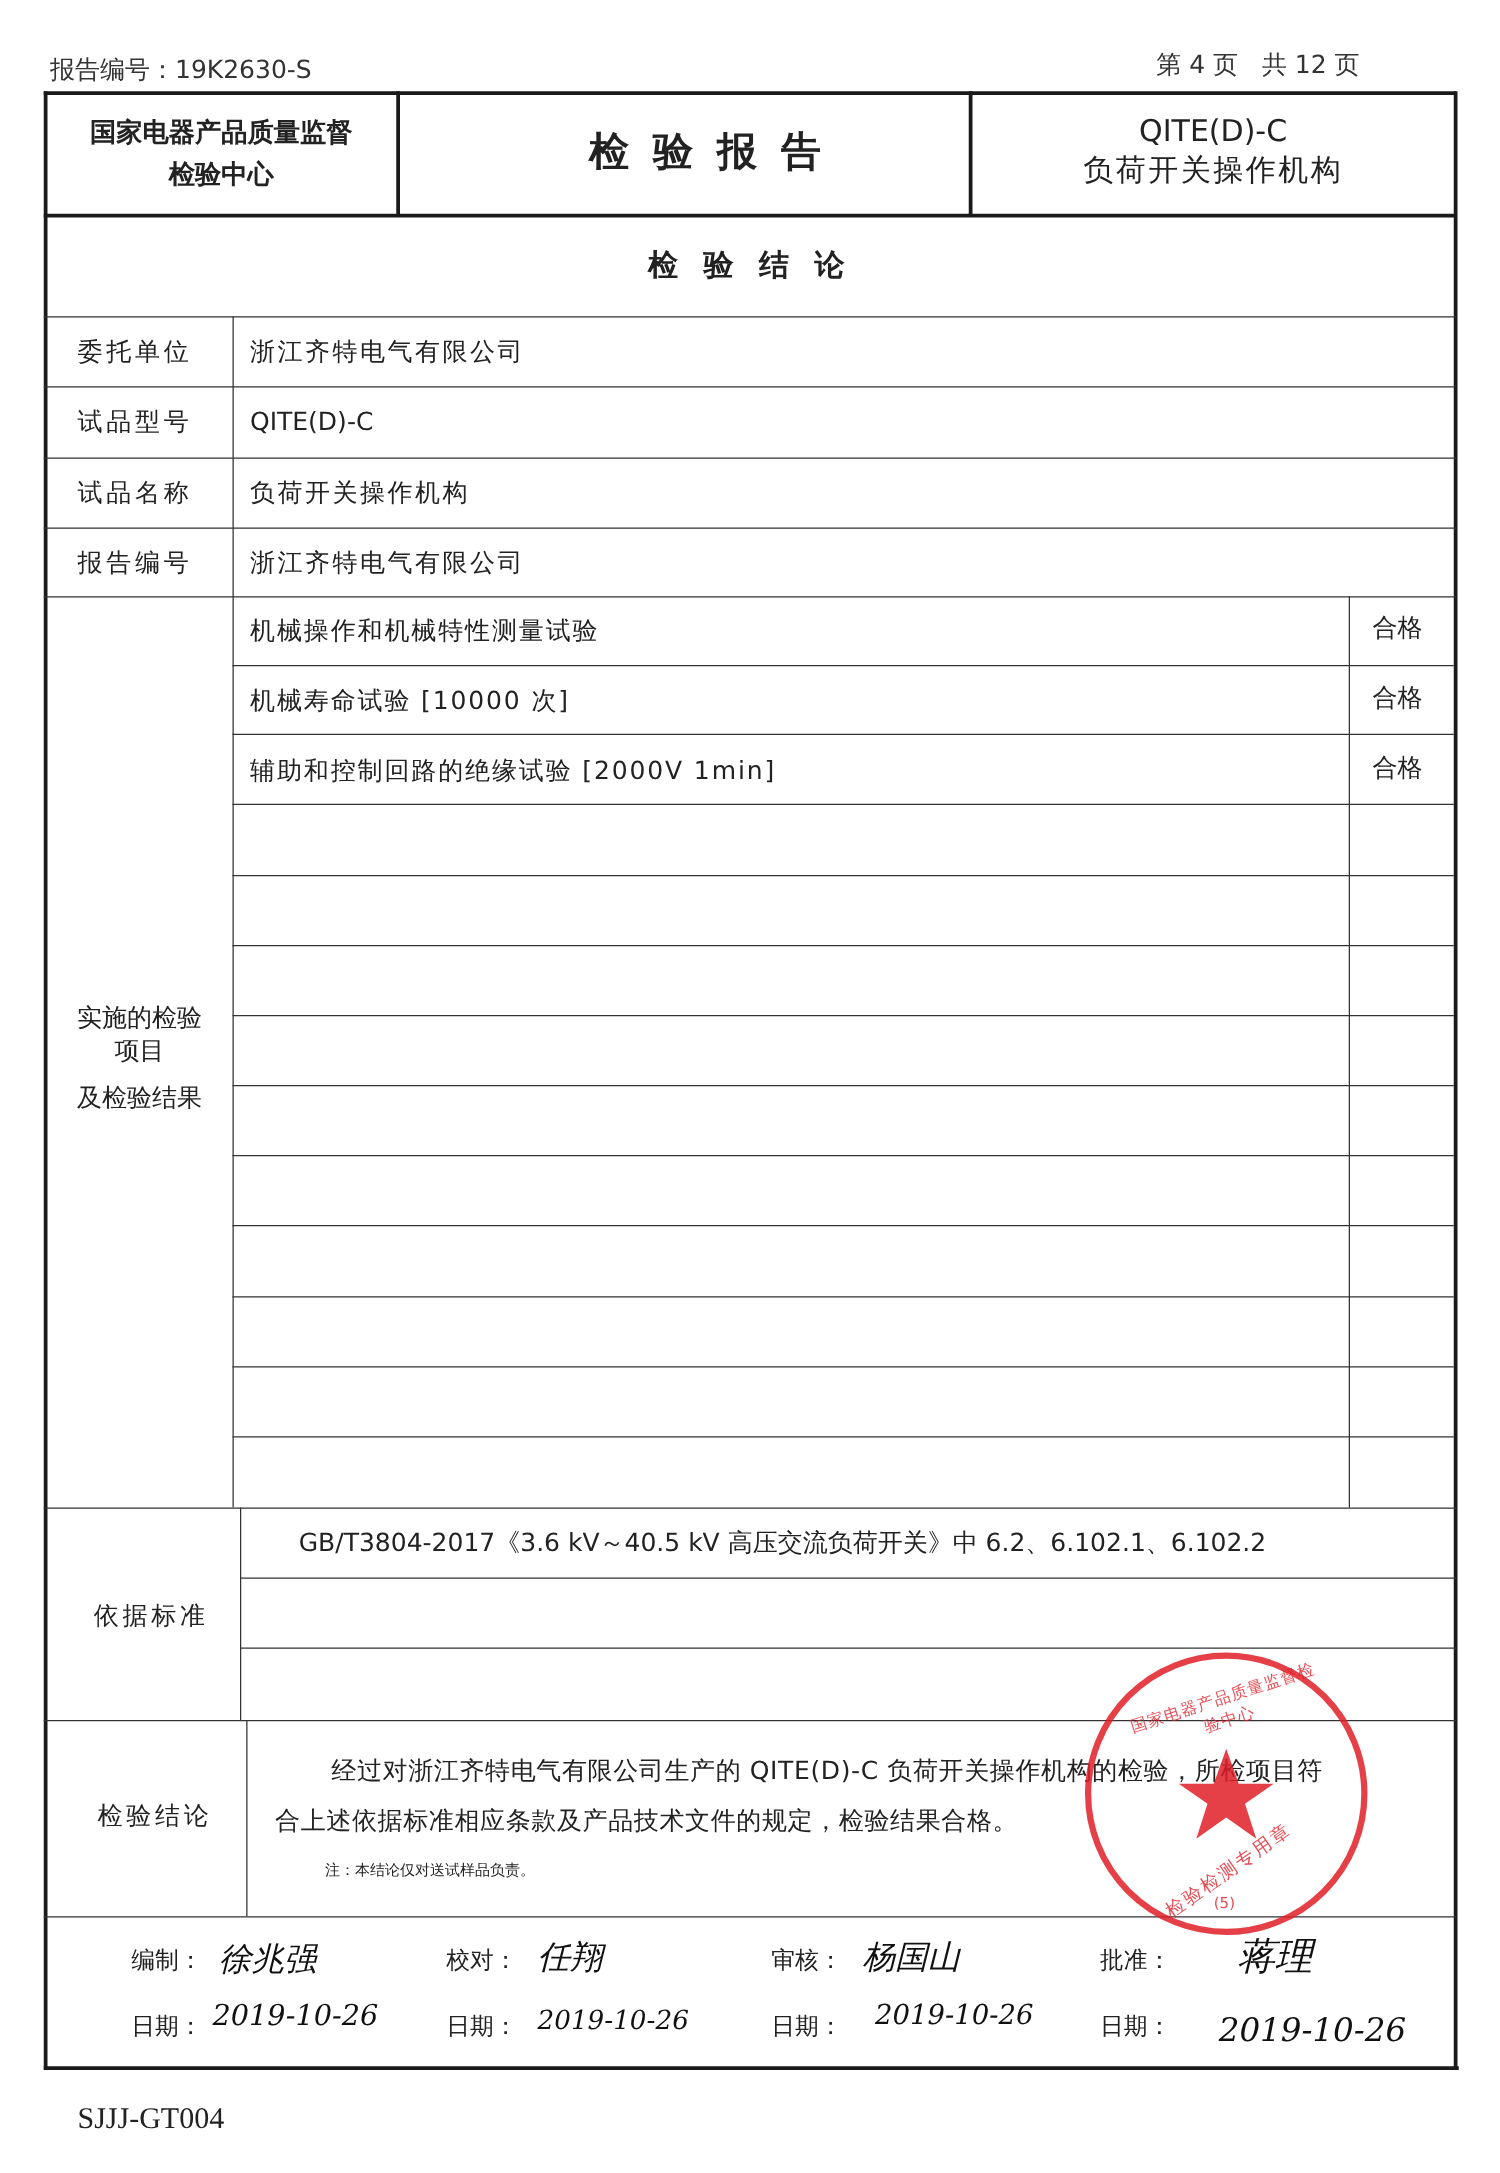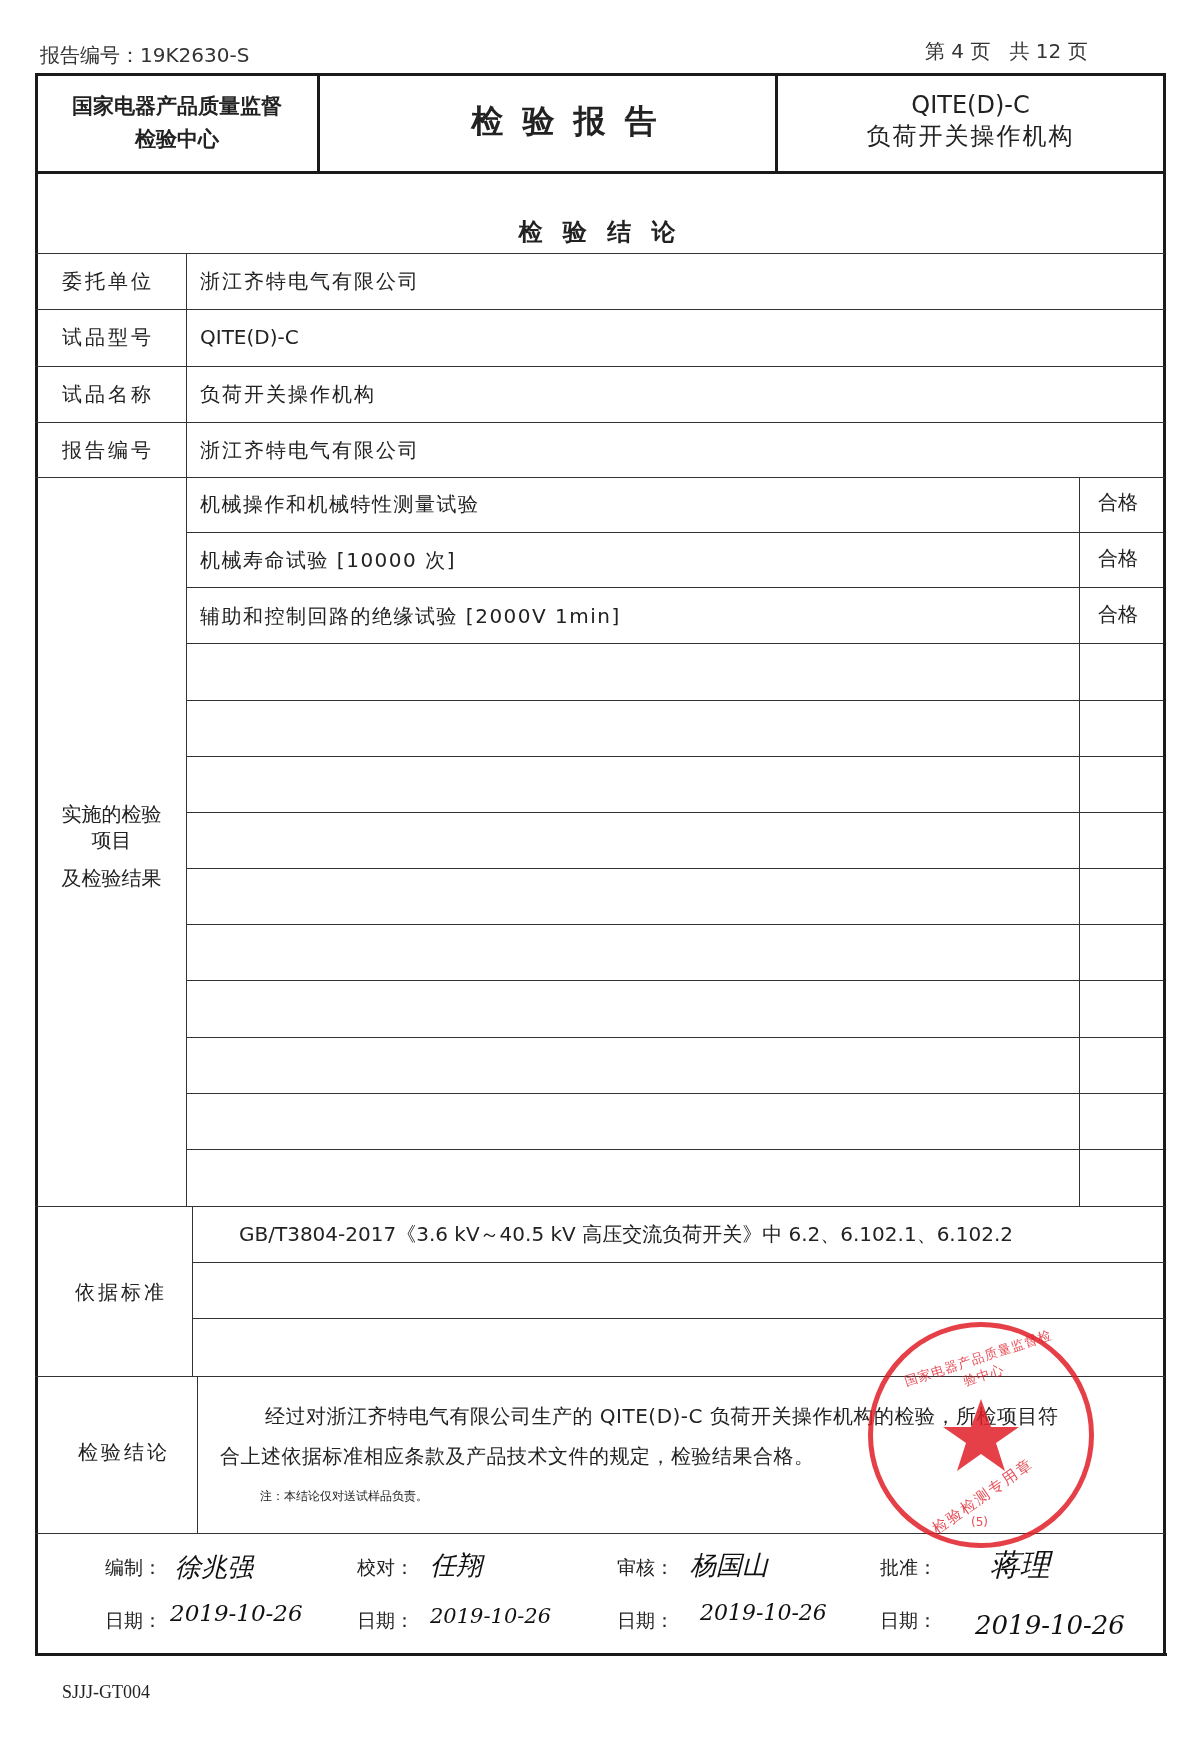--- a/index.html
+++ b/index.html
@@ -38,21 +38,21 @@
   <div class="vline thick-v" style="left:317px; top:73px; height:99px;"></div>
   <div class="vline thick-v" style="left:775px; top:73px; height:99px;"></div>
   <div class="hline thick-h" style="left:35px; top:171px; width:1130px;"></div>
 
   <div class="cell-text center" style="left:37px; width:280px; top:96px; font-size:21px; font-weight:bold;">国家电器产品质量监督</div>
   <div class="cell-text center" style="left:37px; width:280px; top:129px; font-size:21px; font-weight:bold;">检验中心</div>
   <div class="cell-text center" style="left:320px; width:492px; top:105px; font-size:32px; font-weight:bold; letter-spacing:4px;">检 验 报 告</div>
   <div class="cell-text center" style="left:778px; width:385px; top:93px; font-size:24px;">QITE(D)-C</div>
   <div class="cell-text center" style="left:778px; width:385px; top:124px; font-size:24px; letter-spacing:2px;">负荷开关操作机构</div>
 
-  <div class="cell-text center" style="left:37px; width:1126px; top:200px; font-size:24px; font-weight:bold; letter-spacing:6px;margin-top:20px;">检 验 结 论</div>
+  <div class="cell-text center" style="left:37px; width:1126px; top:200px; font-size:24px; font-weight:bold; letter-spacing:6px;">检 验 结 论</div>
   <div class="hline" style="left:35px; top:253px; width:1130px;"></div>
 
   <div class="vline" style="left:186px; top:253px; height:953px;"></div>
 
   <div>
     <div class="cell-text label" style="left:62px; top:271px;">委托单位</div>
     <div class="cell-text" style="left:200px; top:271px; letter-spacing:2px;">浙江齐特电气有限公司</div>
   </div>
   <div class="hline" style="left:35px; top:309px; width:1130px;"></div>
   <div>
@@ -153,13 +153,13 @@
 
 <div class="stamp" style="left:868px; top:1322px; width:226px; height:226px;">
   <svg width="216" height="216" viewBox="0 0 216 216" style="position:absolute; left:0; top:0;">
     <polygon points="108,72 118,100 146,100 123,116 132,144 108,127 84,144 93,116 70,100 98,100" fill="rgba(225,30,40,0.85)"></polygon>
   </svg>
   <div class="abs" style="left:28px; top:22px; width:160px; text-align:center; font-size:13px; color:rgba(225,30,40,0.8); letter-spacing:1px; transform:rotate(-18deg);">国家电器产品质量监督检验中心</div>
   <div class="abs" style="left:40px; top:160px; width:140px; text-align:center; font-size:15px; color:rgba(225,30,40,0.8); letter-spacing:2px; transform:rotate(-35deg);">检验检测专用章</div>
   <div class="abs" style="left:98px; top:188px; font-size:12px; color:rgba(225,30,40,0.8);">(5)</div>
 </div>
 
-<div class="abs" style="left:62px; top:1682px; font-family:'Liberation Serif', serif; font-size:18px; color:#222;">SJJJ-GT004</div>
+<div class="abs" style="left:62px; top:1682px; font-family:'Liberation Serif', serif; font-size:24px; color:#222;">SJJJ-GT004</div>
 
 </body></html>

